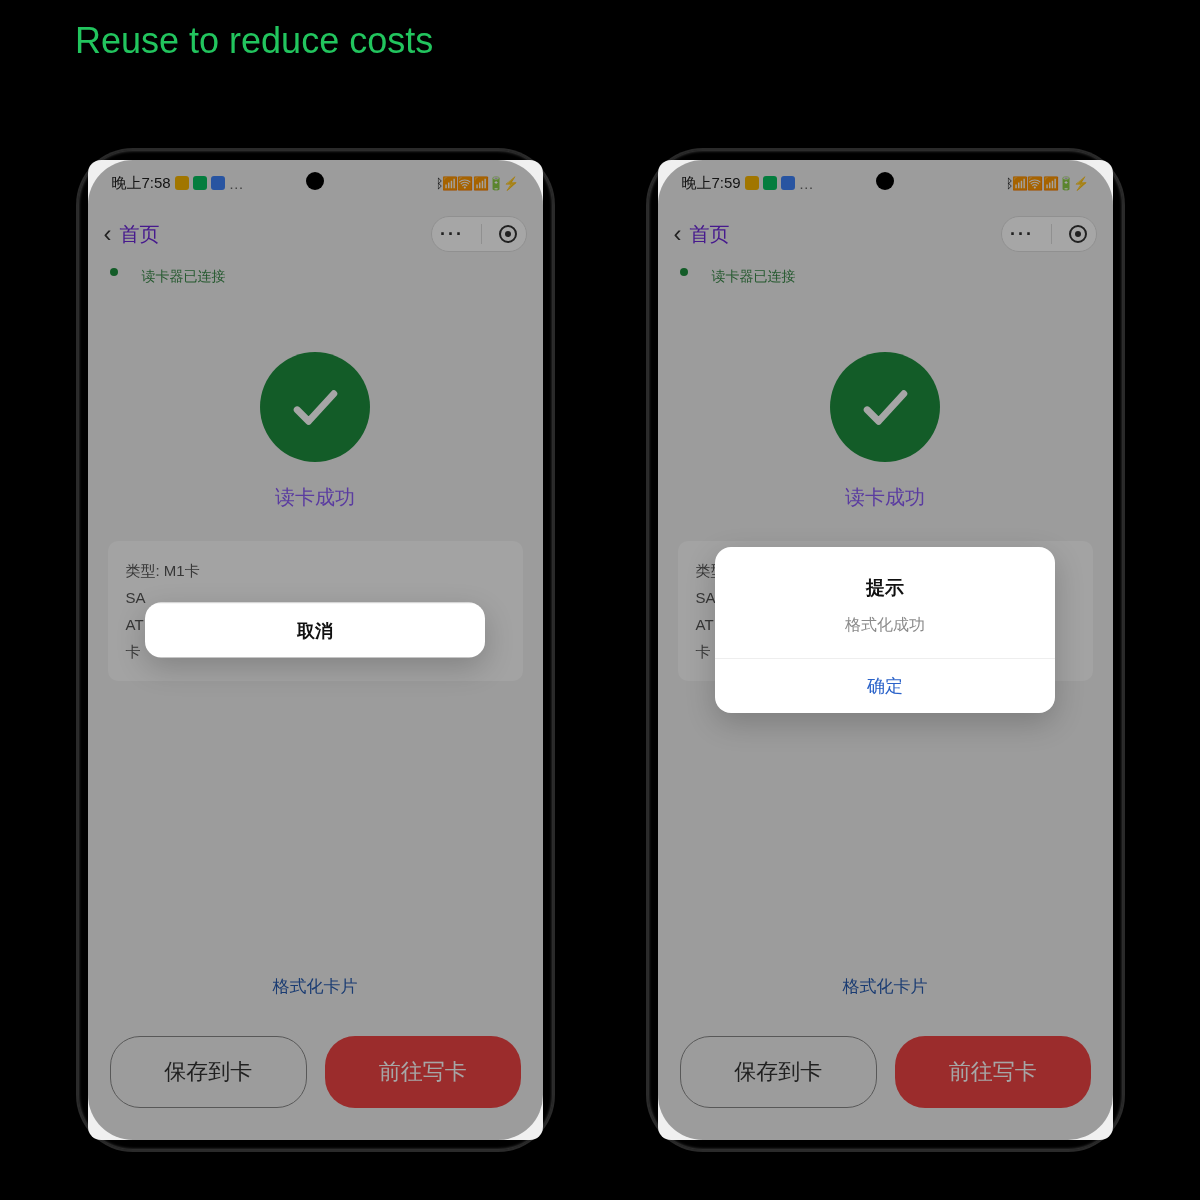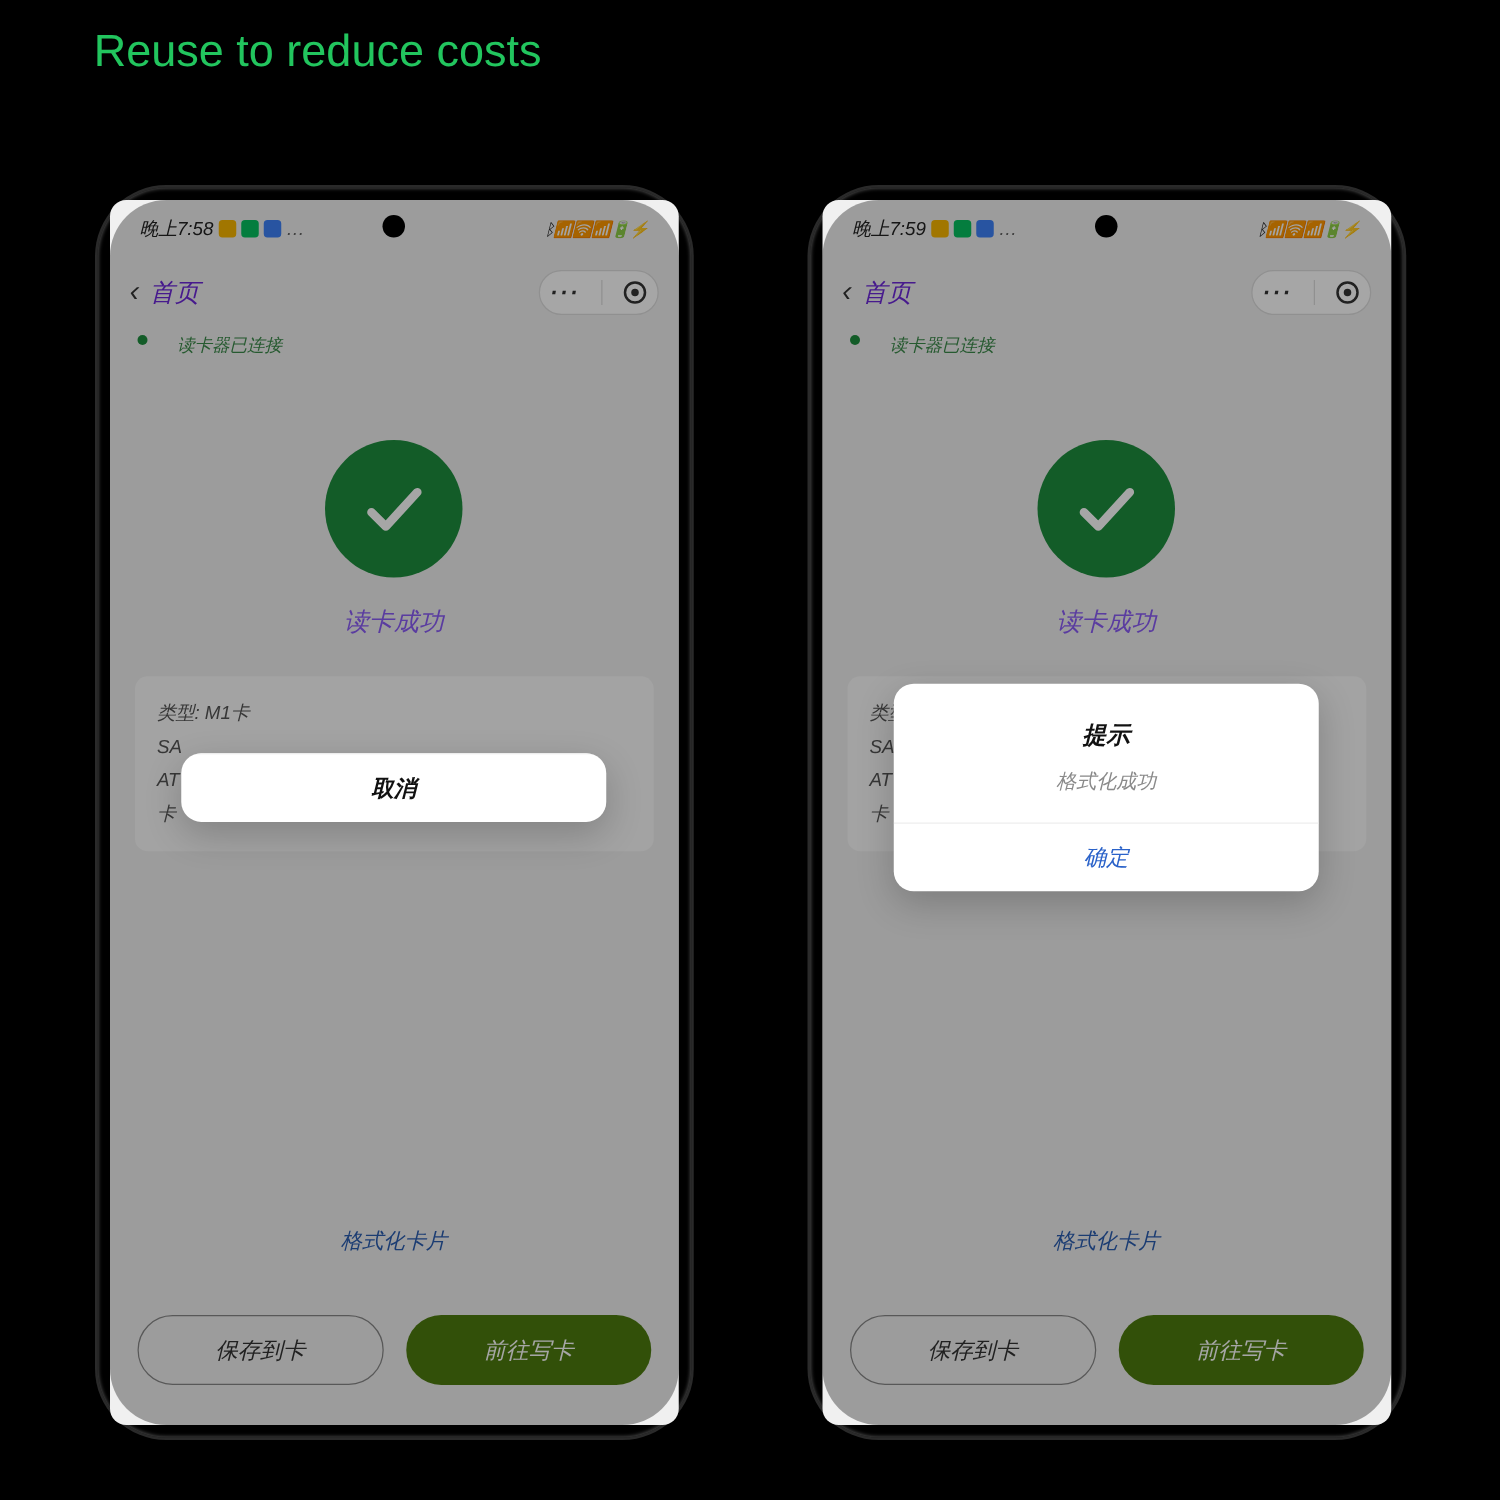--- a/index.html
+++ b/index.html
@@ -37,21 +37,20 @@
     position: relative;
     box-shadow: 0 0 0 2px #2a2a2a, inset 0 0 3px 1px #444;
   }
   .screen {
     width: 100%;
     height: 100%;
     border-radius: 13px;
     background: #f0f0f0;
     overflow: hidden;
     position: relative;
-    font-style: italic;
   }
   
   .dim {
     position: absolute;
     inset: 0;
     background: rgba(0,0,0,0.35);
     border-radius: 45px;
     z-index: 5;
   }
   
@@ -176,33 +175,32 @@
     font-size: 17px;
     margin-bottom: 38px;
   }
   .btn-row {
     display:flex;
     gap: 18px;
     padding: 0 22px;
   }
   .btn {
     flex:1;
-    height: 56px;
+    height: 72px;
     border-radius: 30px;
     display:flex; align-items:center; justify-content:center;
-    font-size: 18px;
-    margin-top: 10px;
+    font-size: 22px;
   }
   .btn-outline {
     border: 1px solid #888;
     color: #333;
     background: transparent;
   }
   .btn-primary {
-    background: #4d7c0f;
+    background: #ef4444;
     color: #fff;
   }
   
   .dialog {
     position: absolute;
     left: 50%; top: 48%;
     transform: translate(-50%,-50%);
     width: 340px;
     background: #fff;
     border-radius: 16px;

